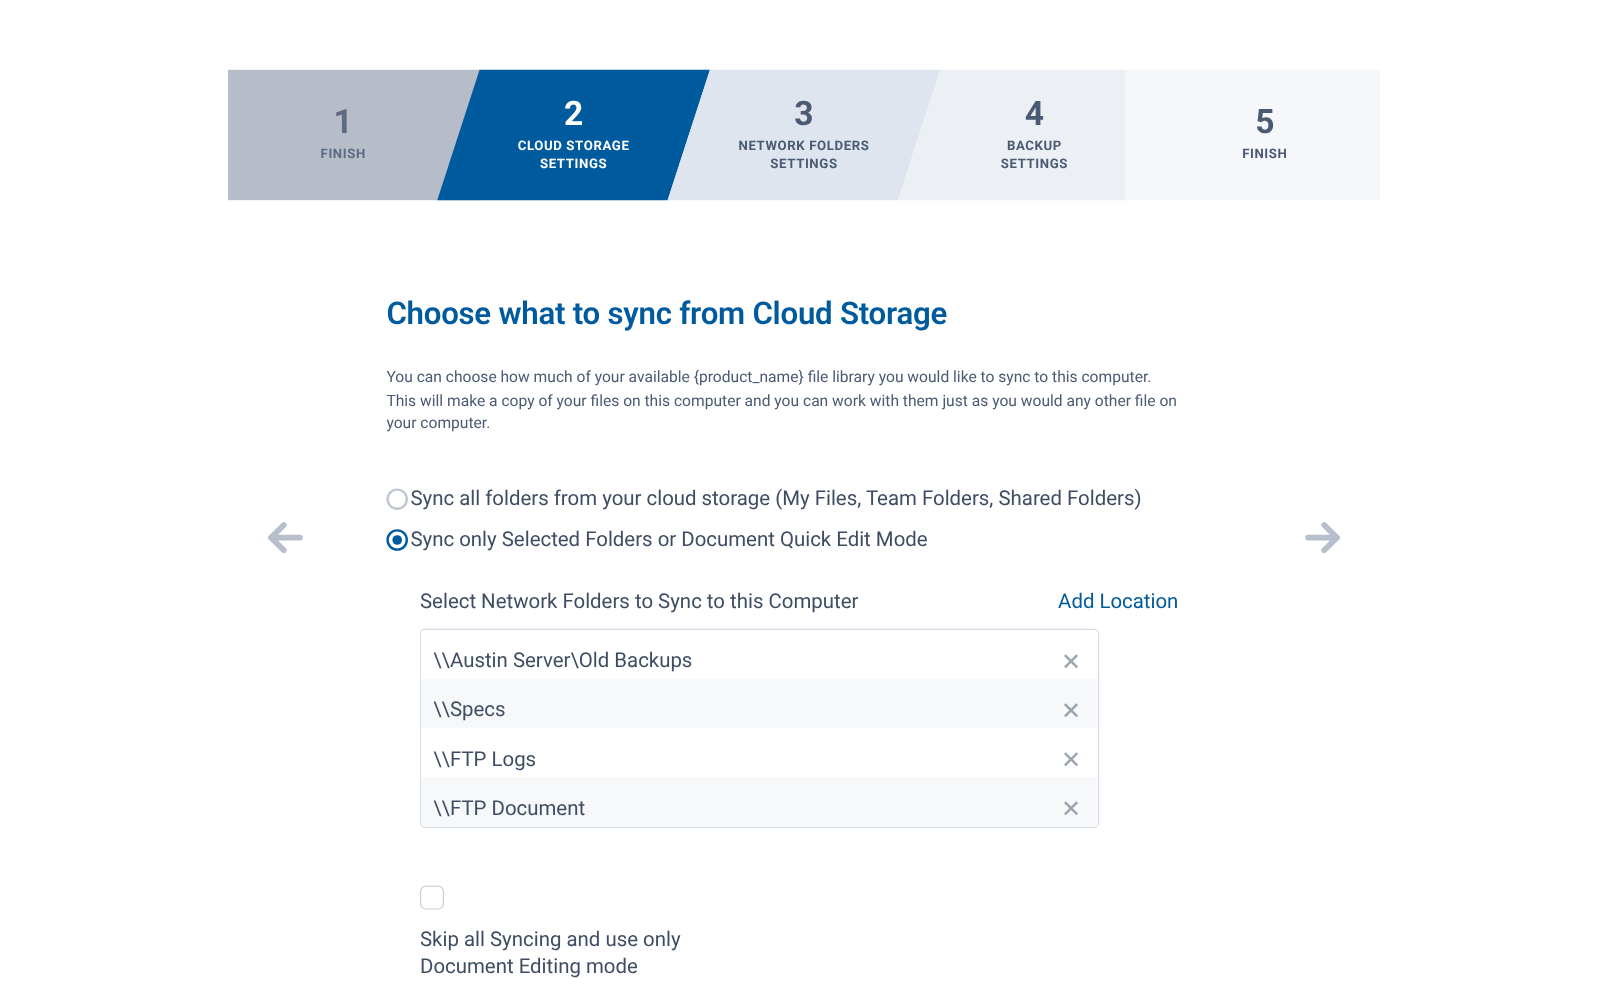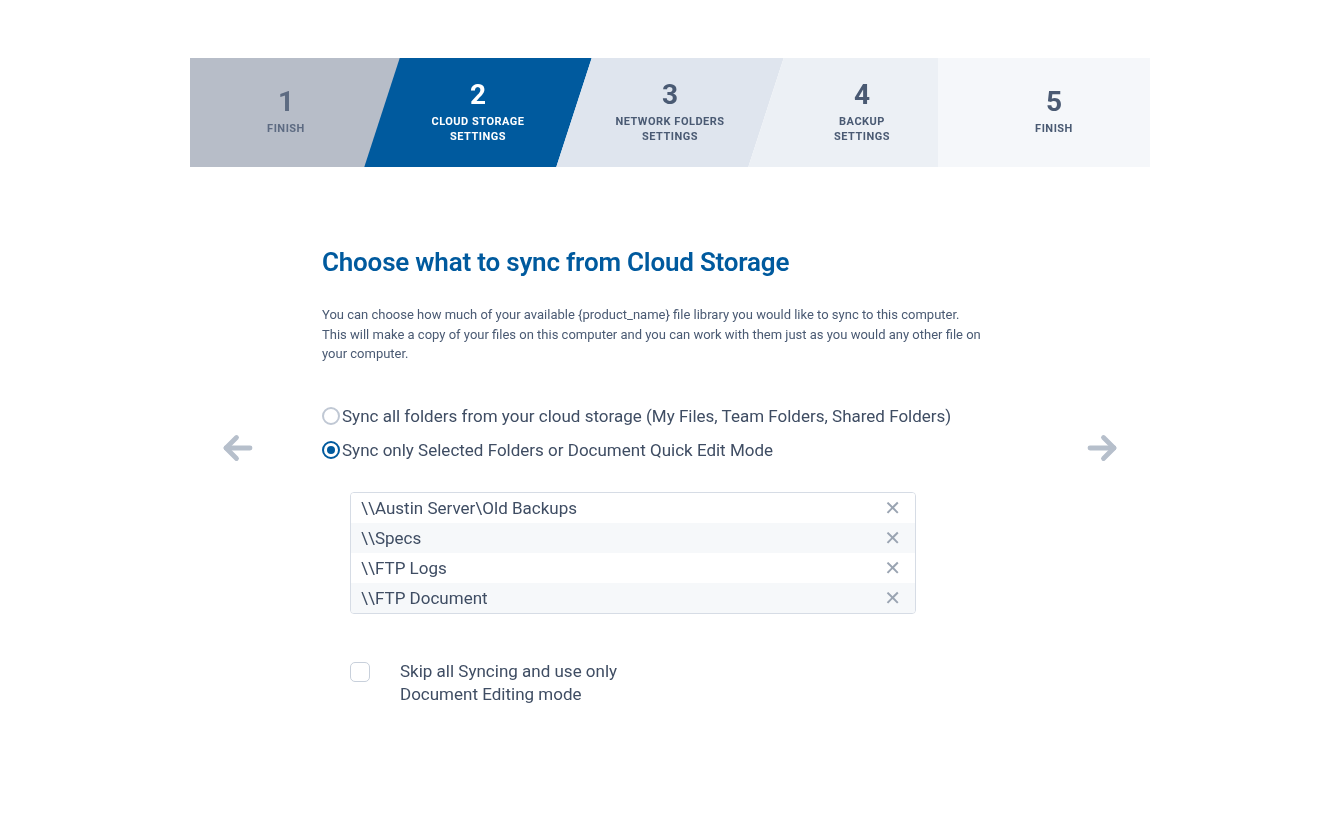--- a/index.html
+++ b/index.html
@@ -138,39 +138,40 @@
   .folder-list {
     border:1px solid #d6dce5;
     border-radius:4px;
     overflow:hidden;
     width: 566px;
   }
   .folder-row {
     display:flex;
     align-items:center;
     justify-content:space-between;
-    padding: 5px 14px 5px 10px;
+    padding: 16px 14px 5px 10px;
     font-size:17px;
     color:#3f4d63;
     background:#fff;
   }
   .folder-row:nth-child(even){ background:#f6f8fa; }
   .remove-x {
     color:#9aa4b2;
     font-size:20px;
     cursor:pointer;
     line-height:1;
     font-weight:400;
   }
   .skip-row {
     display:flex;
-    gap: 30px;
+    gap: 14px;
     margin-top: 46px;
     margin-left: 28px;
     align-items:flex-start;
+    flex-direction:column;
   }
   .checkbox {
     width:20px;
     height:20px;
     border:1.5px solid #c8d0db;
     border-radius:5px;
     flex-shrink:0;
     margin-top:2px;
     cursor:pointer;
   }
@@ -235,20 +236,24 @@
     <div class="radio-row">
       <span class="radio"></span>
       <span class="radio-label">Sync all folders from your cloud storage (My Files, Team Folders, Shared Folders)</span>
     </div>
     <div class="radio-row">
       <span class="radio checked"></span>
       <span class="radio-label">Sync only Selected Folders or Document Quick Edit Mode</span>
     </div>
 
     <div class="subpanel">
+      <div class="subpanel-header">
+        <span class="subpanel-title">Select Network Folders to Sync to this Computer</span>
+        <a class="add-link">Add Location</a>
+      </div>
       <div class="folder-list">
         <div class="folder-row">
           <span>\\Austin Server\Old Backups</span>
           <span class="remove-x">✕</span>
         </div>
         <div class="folder-row">
           <span>\\Specs</span>
           <span class="remove-x">✕</span>
         </div>
         <div class="folder-row">

